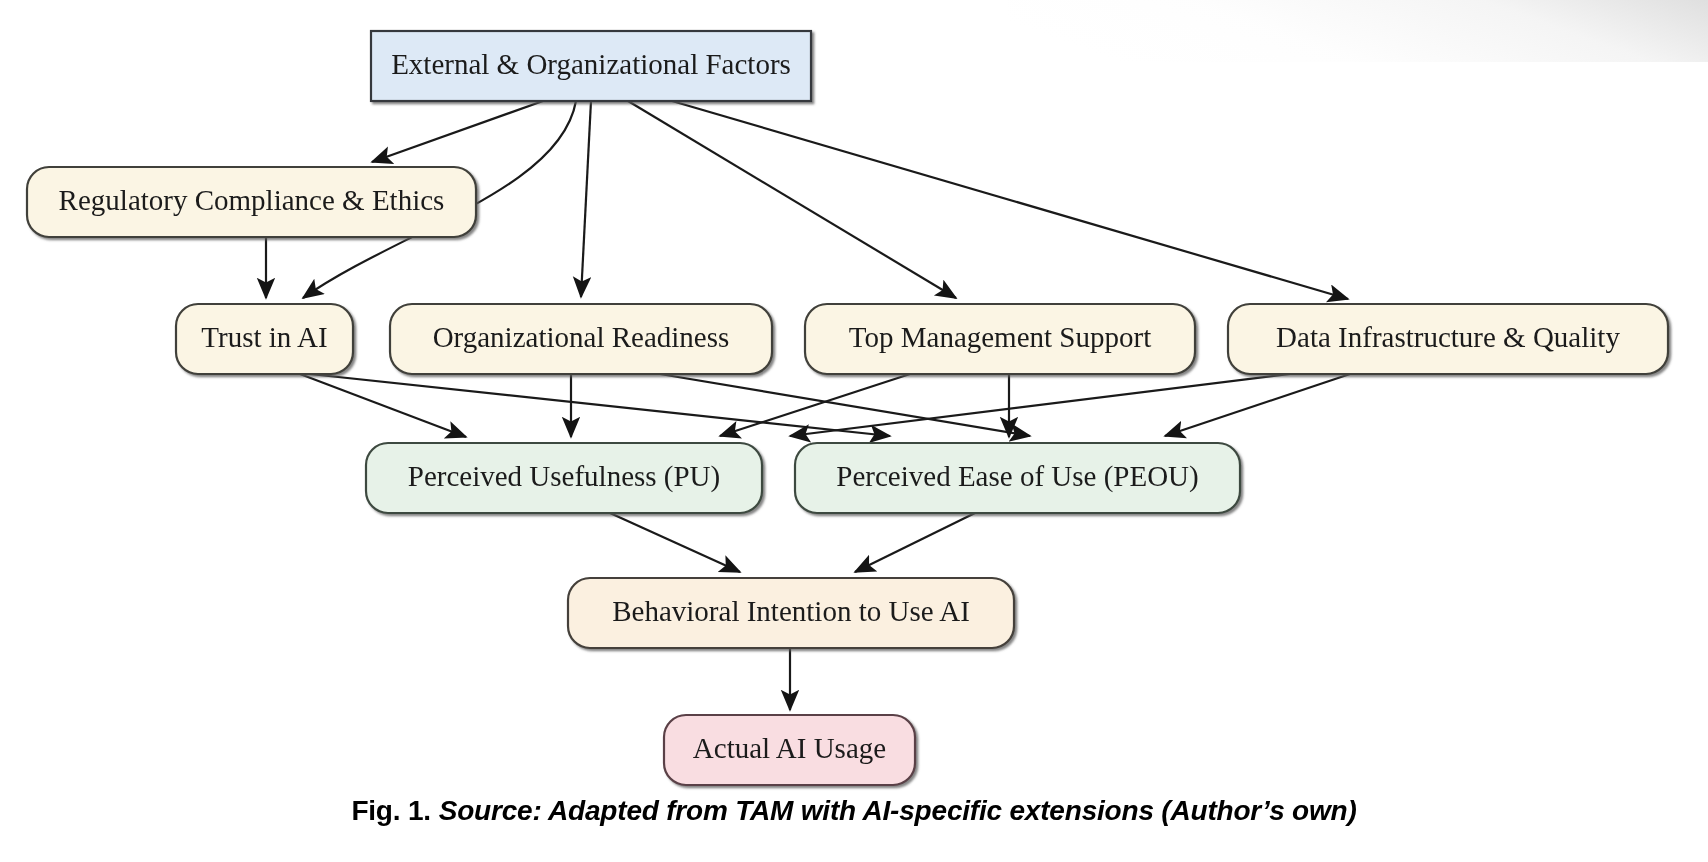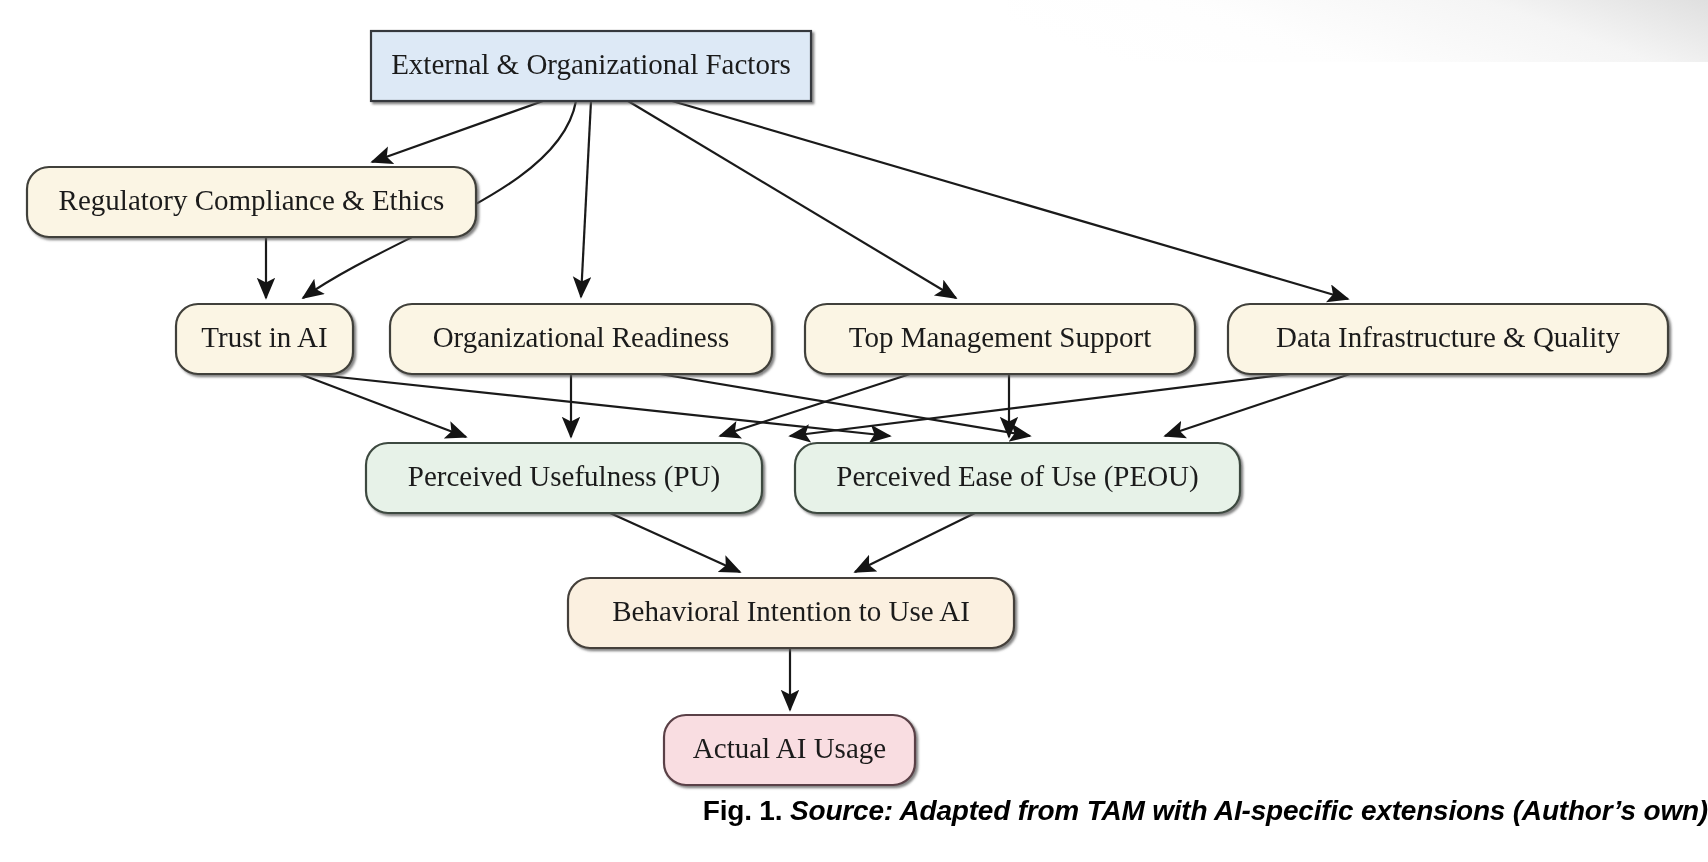--- a/index.html
+++ b/index.html
@@ -35,21 +35,21 @@
     font-family: "Liberation Serif", "DejaVu Serif", serif;
     fill: #1b1b1b;
     text-anchor: middle;
     dominant-baseline: middle;
   }
   .caption {
     position: absolute;
     left: 0;
     right: 0;
     top: 795px;
-    text-align: right;
+    text-align: center;
     font-family: "Liberation Sans", "DejaVu Sans", sans-serif;
     font-size: 28px;
     color: #000000;
     white-space: nowrap;
   }
   .caption .cap-bold {
     font-weight: 700;
     letter-spacing: -0.2px;
   }
   .caption .cap-italic {

